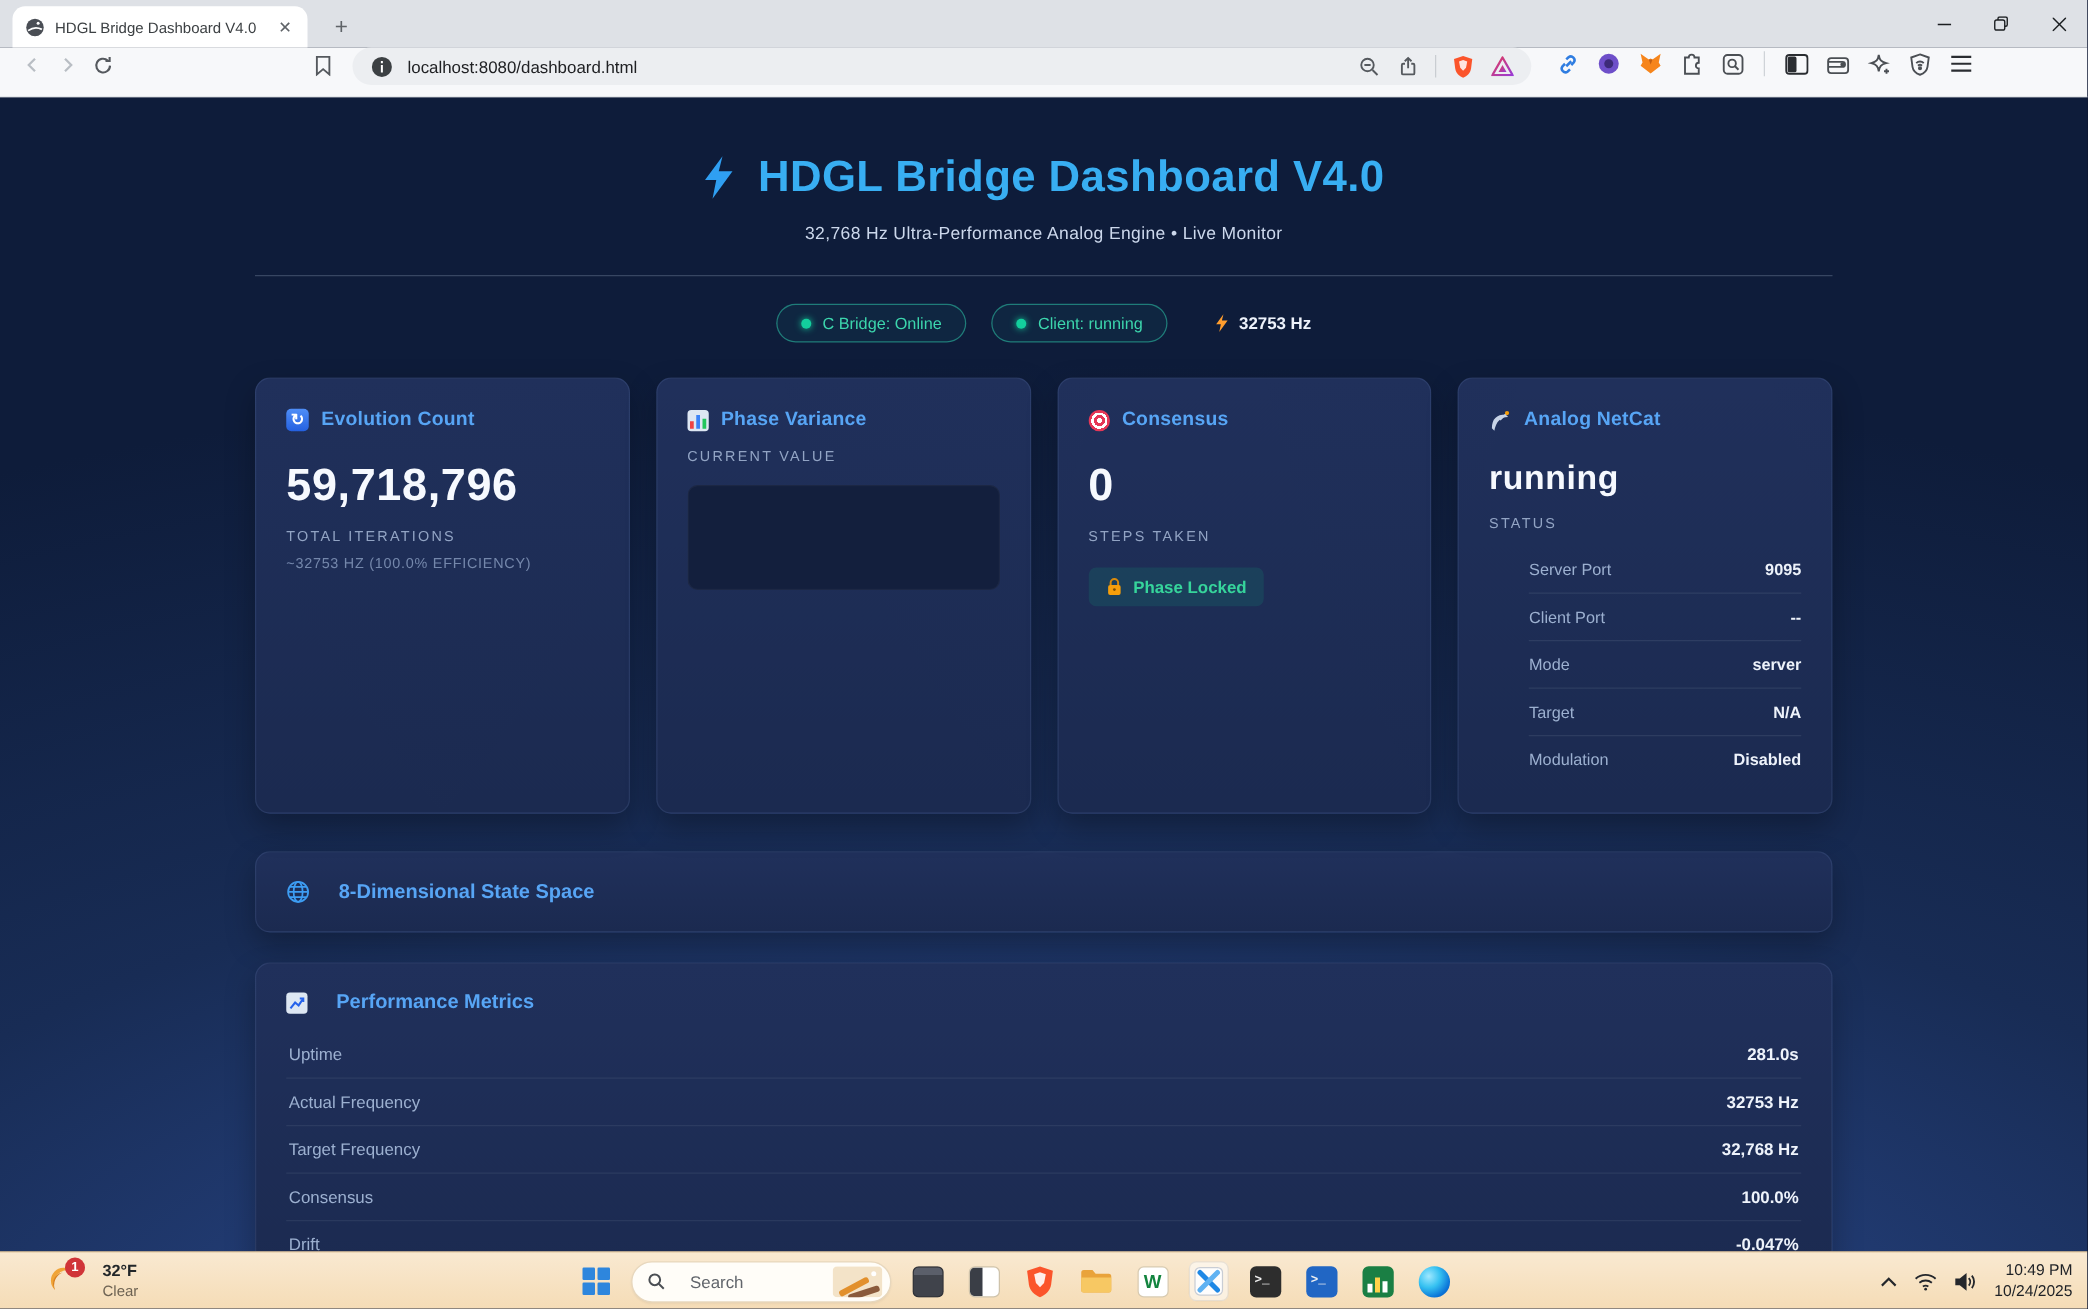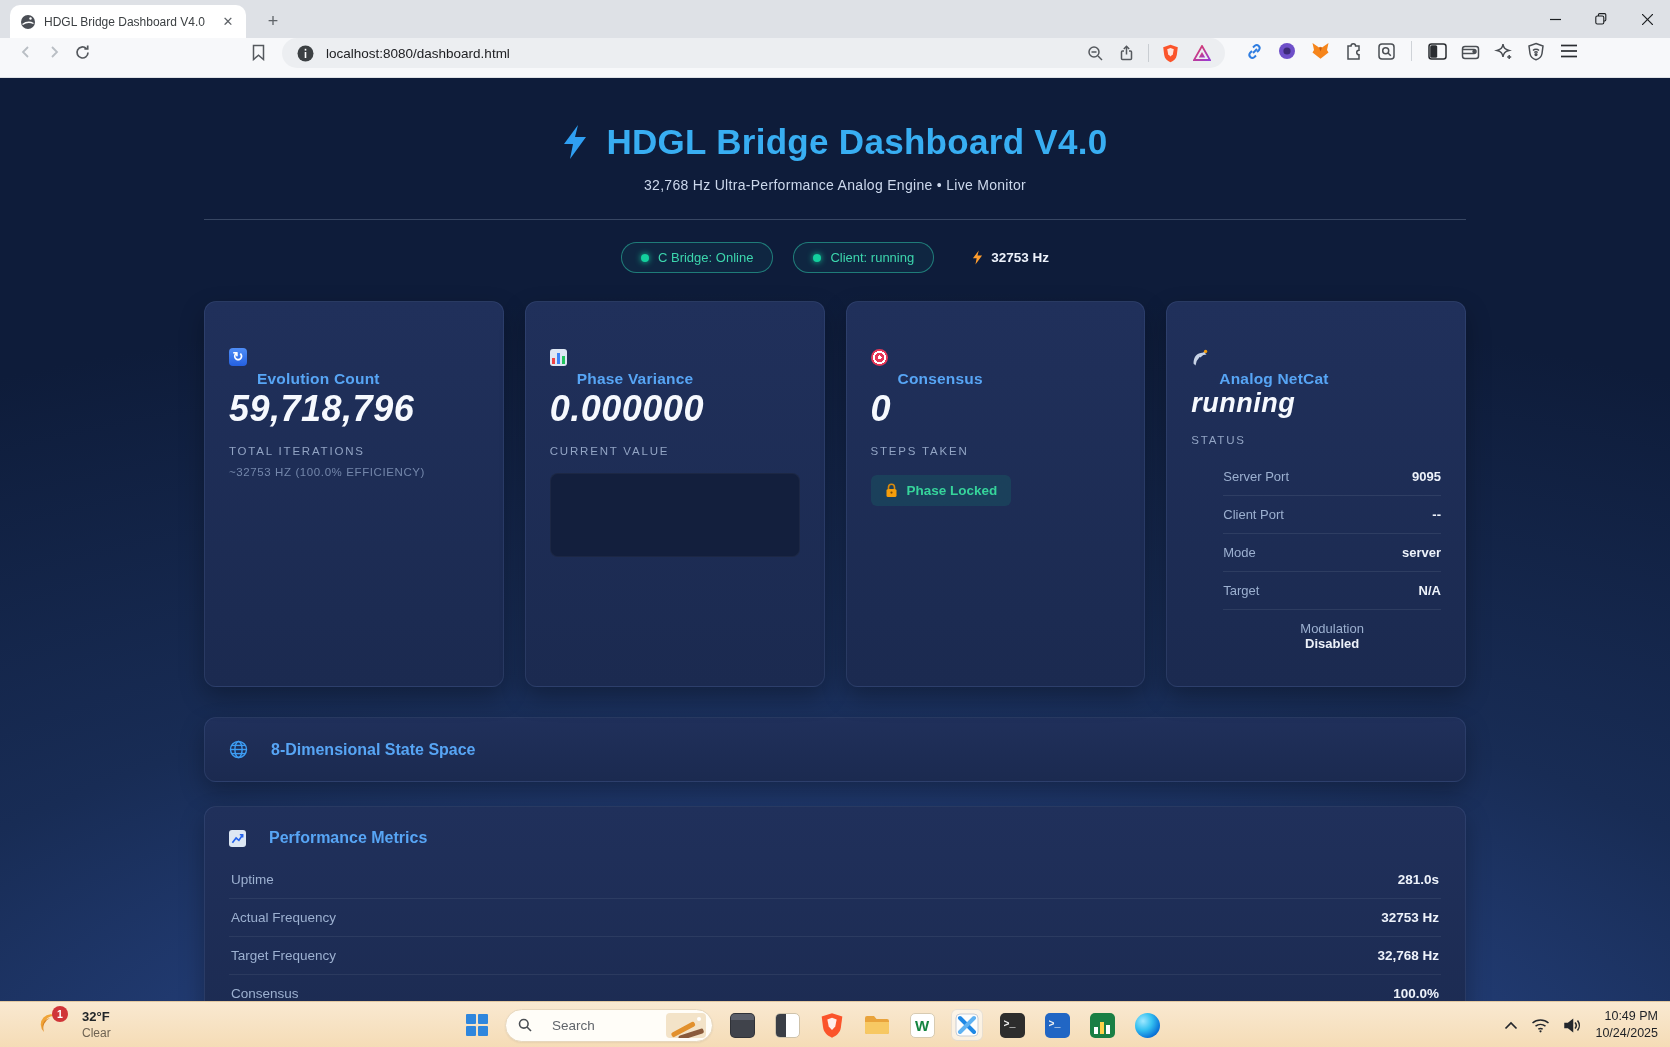--- a/index.html
+++ b/index.html
@@ -48,33 +48,33 @@
                  border:1px solid rgba(47,211,178,0.5); background:rgba(36,170,150,0.08);
                  color:#3cd6ad; font-size:13px; }
   .status-dot { width:8px; height:8px; border-radius:50%; background:#13cf9d; box-shadow:0 0 6px #13cf9d; }
   .freq-chip { display:inline-flex; align-items:center; gap:8px; margin-left:18px;
                color:#edf2fb; font-size:13.5px; font-weight:600; }
 
   .cards { margin-top:28px; display:grid; grid-template-columns:repeat(4, 1fr); gap:21px; }
   .card { background:linear-gradient(180deg, #20305b 0%, #1b2a50 100%); border:1px solid rgba(130,155,210,0.14);
           border-radius:12px; padding:24px; min-height:318px; box-shadow:0 10px 24px rgba(0,0,0,0.28); }
   .card-head { display:flex; align-items:center; gap:10px; }
-  .card-title { font-size:15.5px; font-weight:700; color:#57a5f5; letter-spacing:0.2px;margin-top:44px; }
-  .card-value { font-size:36px; font-weight:800; color:#f6f9fe; letter-spacing:0.5px;font-style:italic; }
+  .card-title { font-size:15.5px; font-weight:700; color:#57a5f5; letter-spacing:0.2px; }
+  .card-value { margin-top:22px; font-size:36px; font-weight:800; color:#f6f9fe; letter-spacing:0.5px; }
   .card-value.small { font-size:27px; }
   .card-label { margin-top:15px; font-size:11.5px; color:#92a4c4; letter-spacing:1.8px; }
   .card-note { margin-top:9px; font-size:11.5px; color:#7487ab; letter-spacing:0.6px; }
   .chart-box { margin-top:16px; height:84px; background:#131f3d; border-radius:8px;
                border:1px solid rgba(255,255,255,0.04); }
   .locked-badge { margin-top:18px; display:inline-flex; align-items:center; gap:9px; padding:8px 14px;
                   background:rgba(16,185,129,0.14); border-radius:6px; color:#36d49b; font-size:13.5px; font-weight:600; }
   .kv-rows { margin-top:12px; }
   .kv { display:flex; justify-content:space-between; align-items:center; padding:11px 0;
         border-bottom:1px solid rgba(148,163,184,0.15); font-size:13px;margin-left:32px; }
-  .kv:last-child { border-bottom:none;flex-direction:column; }
+  .kv:last-child { border-bottom:none; }
   .kv-label { color:#9cb0d0; }
   .kv-value { color:#edf2fa; font-weight:600; }
 
   .panel { background:linear-gradient(180deg, #20305b 0%, #1b2a50 100%); border:1px solid rgba(130,155,210,0.14);
            border-radius:12px; padding:22px 24px; box-shadow:0 10px 24px rgba(0,0,0,0.28); }
   .panel-1 { margin-top:30px; }
   .panel-2 { margin-top:24px; }
   .panel-head { display:flex; align-items:center; gap:23px; }
   .panel-title { font-size:16px; font-weight:700; color:#57a5f5; }
   .metrics { margin-top:14px; }
@@ -345,21 +345,20 @@
 
       <div class="card">
         <div class="card-head">
           <span class="bars-icon">
             <i style="height:6px;background:#ef4444"></i>
               <i style="height:11px;background:#3b82f6"></i>
               <i style="height:8px;background:#22c55e"></i>
           </span>
           <span class="card-title">Phase Variance</span>
         </div>
-        <div class="card-value">0.000000</div>
         <div class="card-label">CURRENT VALUE</div>
         <div class="chart-box"></div>
       </div>
 
       <div class="card">
         <div class="card-head">
           <span class="target-icon"></span>
           <span class="card-title">Consensus</span>
         </div>
         <div class="card-value">0</div>

